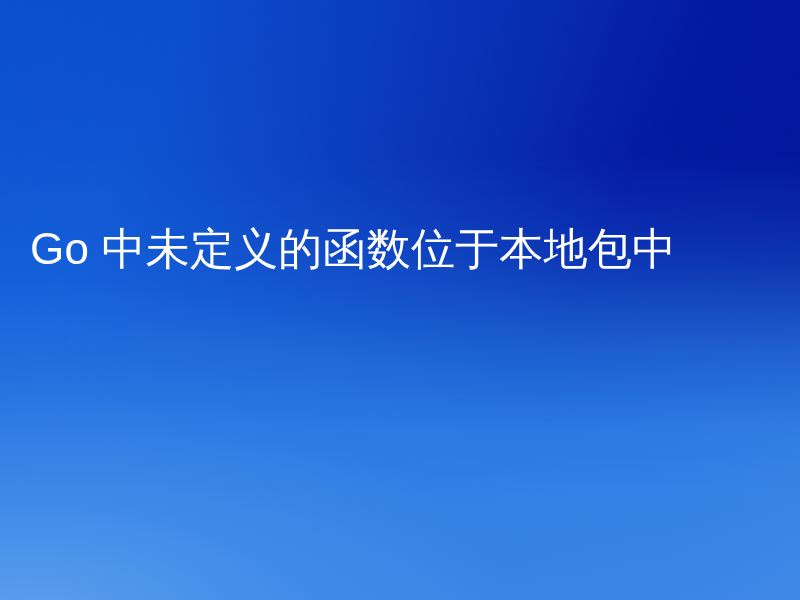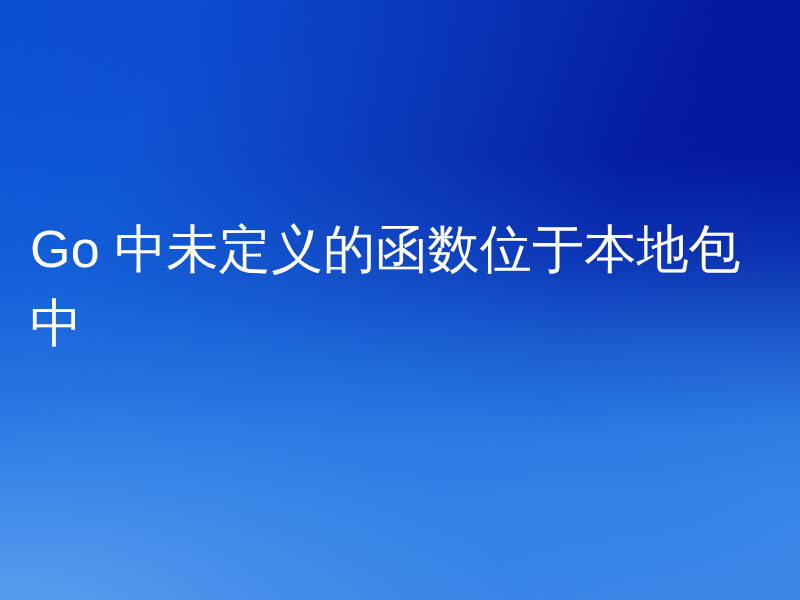--- a/index.html
+++ b/index.html
@@ -67,21 +67,21 @@
         rgba(40, 110, 220, 0.08) 74%,
         rgba(20, 90, 210, 0) 100%);
   }
 
   #headline {
     position: absolute;
     left: 30px;
     top: 212px;
     width: 730px;
     color: #ffffff;
-    font-size: 52px;
+    font-size: 44px;
     line-height: 74px;
     font-weight: 300;
     letter-spacing: 0.2px;
     white-space: pre-wrap;
     word-break: break-word;
   }
 </style>
 </head>
 <body>
 

